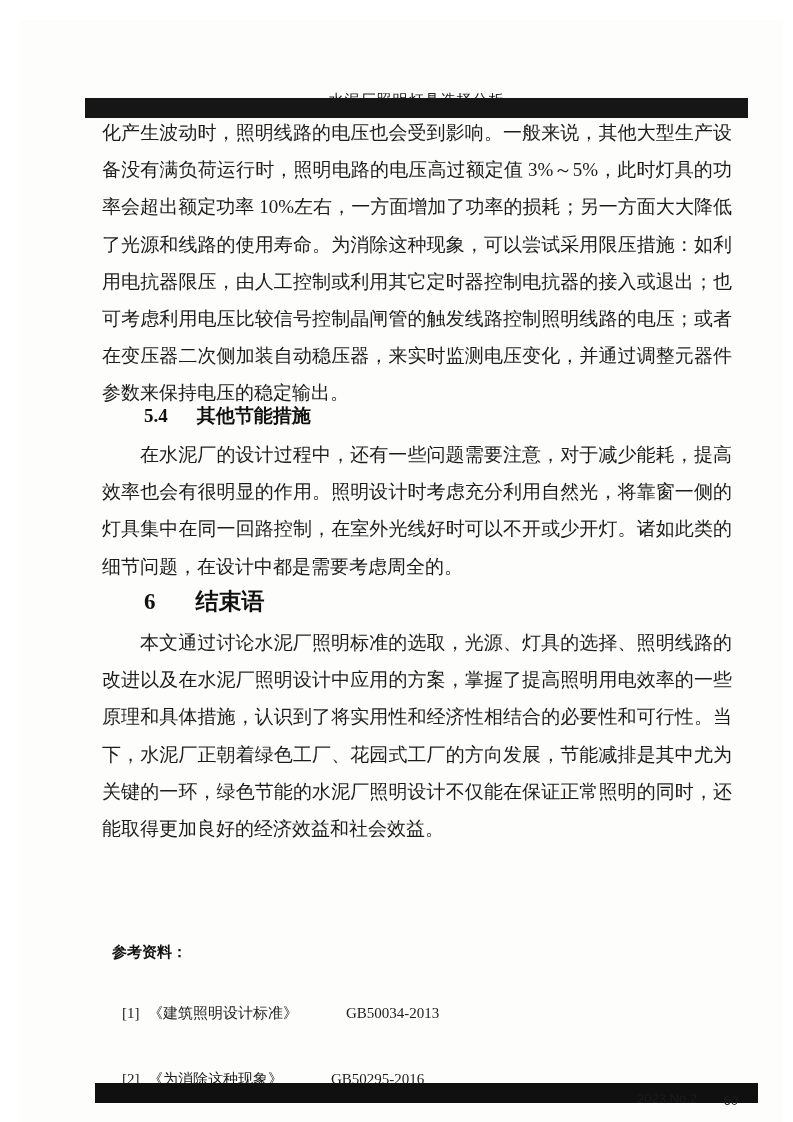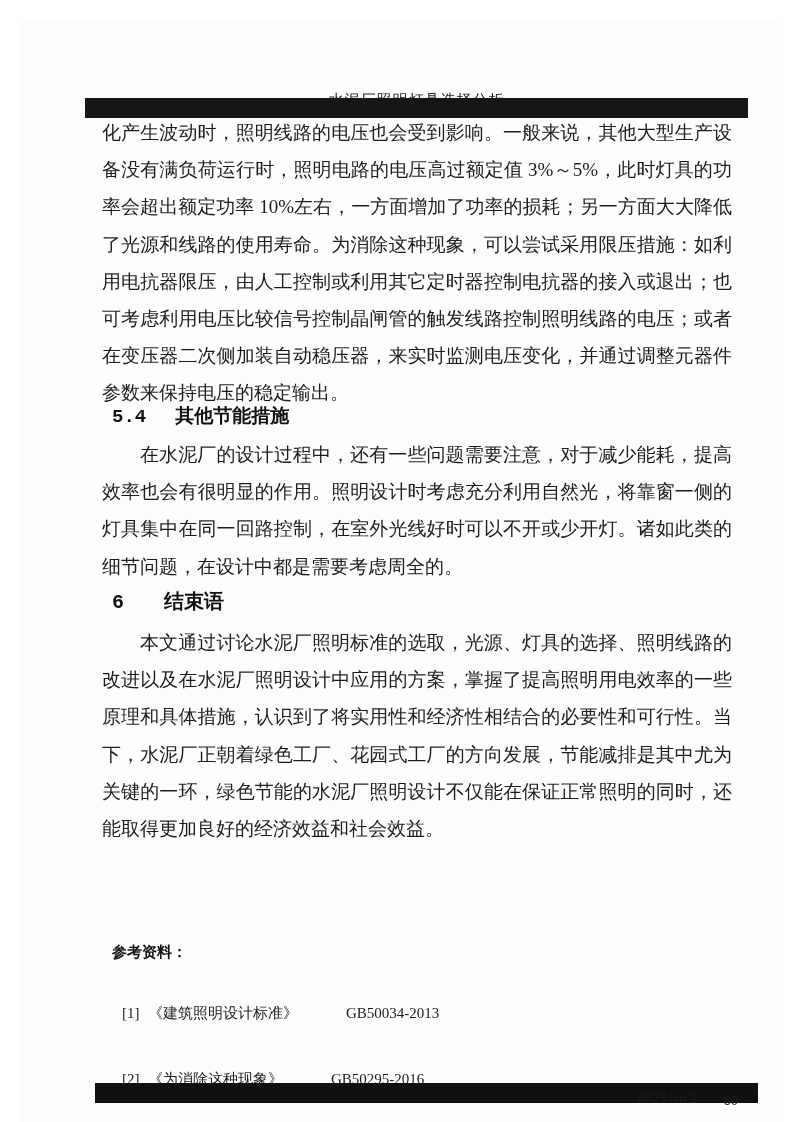--- a/index.html
+++ b/index.html
@@ -49,22 +49,22 @@
   
   .section-heading {
     position: absolute;
     left: 72px;
     width: 650px;
     font-weight: bold;
     color: #111;
     font-family: "Liberation Sans", "DejaVu Sans", sans-serif;
   }
   .h54 { top: 372px; font-size: 19px; line-height: 28px; }
-  .h6  { top: 556px; font-size: 20px; line-height: 30px; }
-  .hnum { font-family: Liberation Mono, monospace; font-weight: bold; }
+  .h6  { top: 556px; font-size: 23px; line-height: 30px; }
+  .hnum { font-family: Liberation Serif, serif; font-weight: bold; margin-left: 32px; }
   .h54 .htext { margin-left: 9px; margin-top: 41px; }
   .h6  .htext { margin-left: 20px; }
 
   
   .refs {
     position: absolute;
     top: 901px; left: 72px;
     width: 650px;
   }
   .refs-title {

